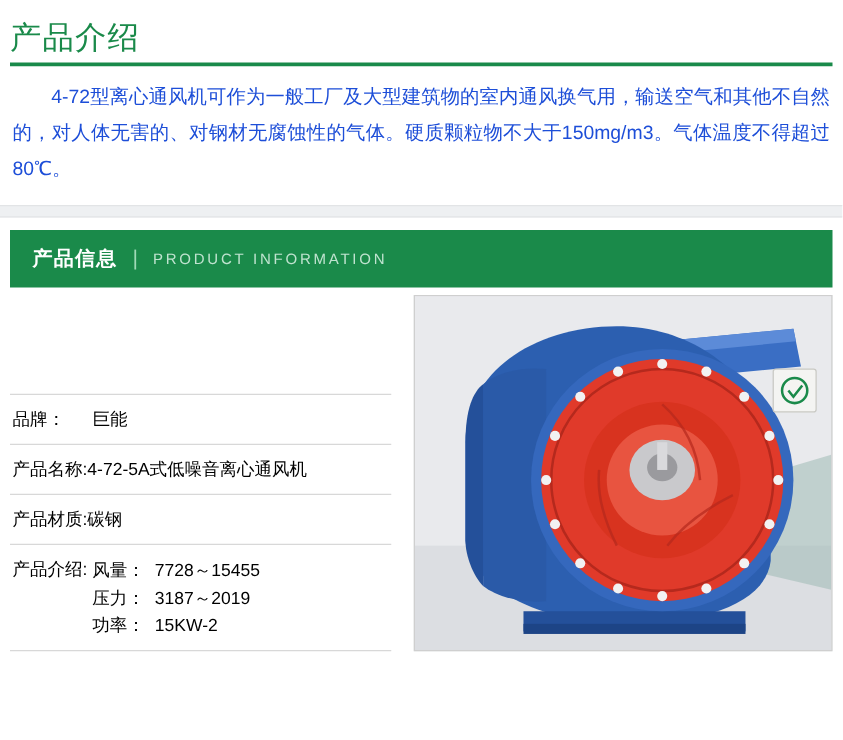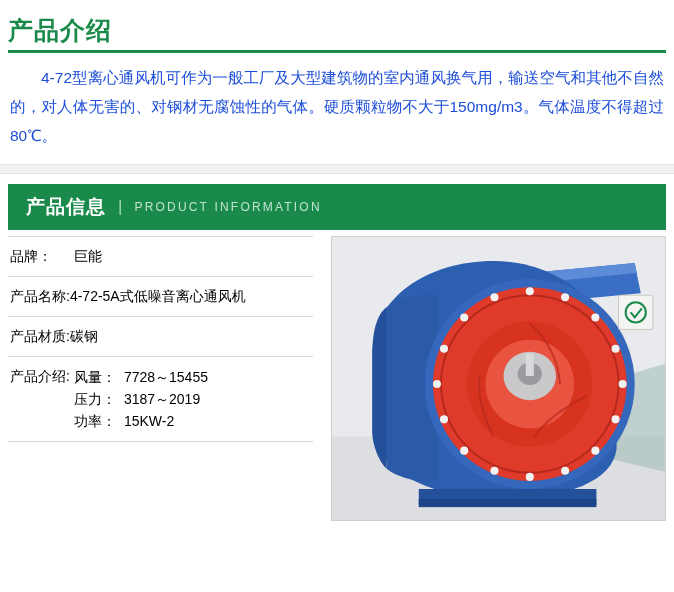--- a/index.html
+++ b/index.html
@@ -22,21 +22,21 @@
   }
 
   
   .intro-head {
     margin: 14px 8px 0 8px;
     padding-bottom: 4px;
     border-bottom: 3px solid #1a8a4a;
   }
   .intro-title {
     font-size: 25px;
-    font-weight: bold;
+    font-weight: normal;
     color: #1a8a4a;
     letter-spacing: 1px;
     line-height: 32px;
   }
   .intro-body {
     margin: 10px 10px 0 10px;
     font-size: 15.5px;
     line-height: 29px;
     color: #1d4ed8;
     text-align: justify;
@@ -60,40 +60,40 @@
     margin: 10px 8px 0 8px;
     height: 46px;
     background: #1a8a4a;
     display: flex;
     align-items: center;
     padding-left: 18px;
     box-sizing: border-box;
   }
   .info-bar-cn {
     color: #ffffff;
-    font-size: 19px;
+    font-size: 16px;
     font-weight: bold;
     letter-spacing: 1px;
   }
   .info-bar-sep {
     color: #9fd9b7;
     margin: 0 12px;
     font-size: 17px;
   }
   .info-bar-en {
     color: #bfe3cf;
     font-size: 12px;
     letter-spacing: 2.2px;
   }
 
   
   .info-wrap {
     margin: 6px 8px 0 8px;
     display: flex;
-    align-items: flex-start;
+    align-items: flex-end;
   }
   .spec-table {
     width: 305px;
     flex: 0 0 305px;
     border-collapse: collapse;
     font-size: 14px;
   }
   .spec-table td {
     border-bottom: 1px solid #d8d8d8;
     padding: 9px 2px 9px 2px;

